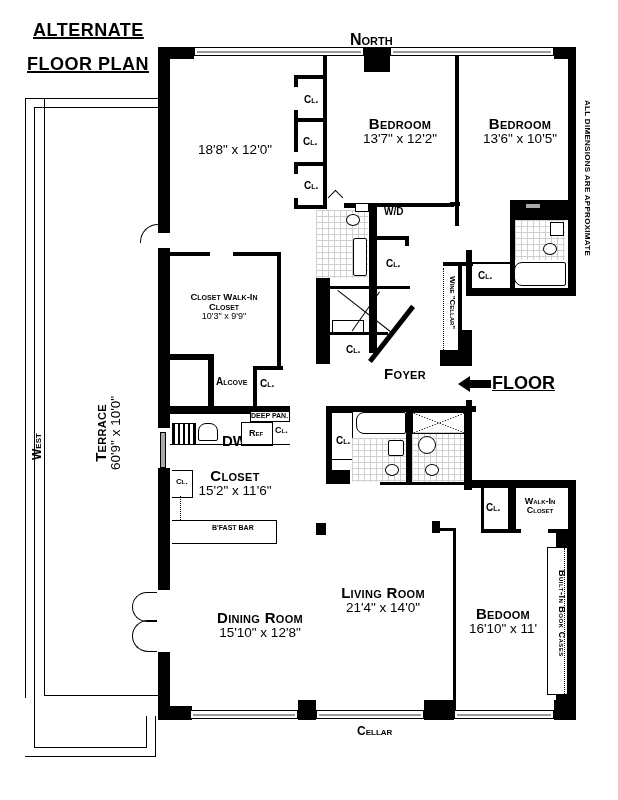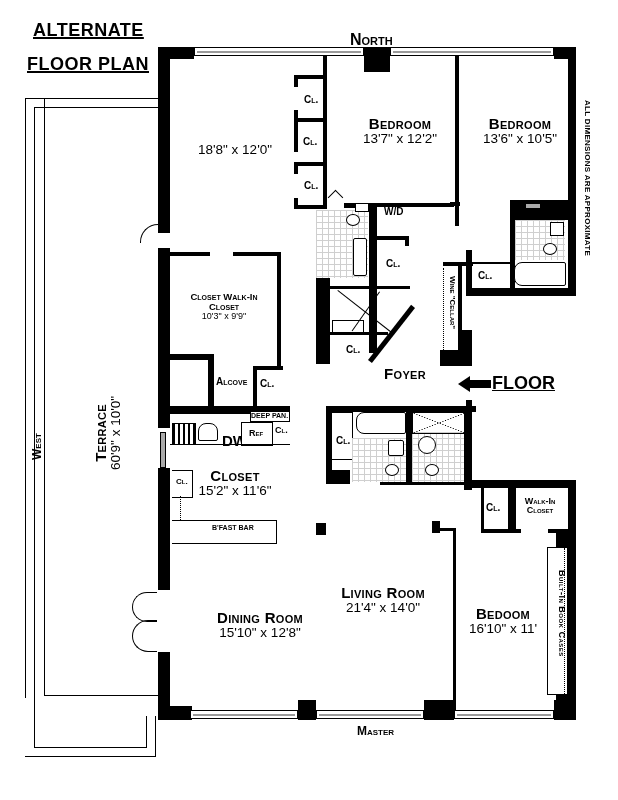--- a/index.html
+++ b/index.html
@@ -27,21 +27,21 @@
   .rot90 { transform-origin:left top; transform:rotate(90deg); white-space:nowrap; }
   .rotm90 { transform-origin:left top; transform:rotate(-90deg); white-space:nowrap; }
 </style>
 </head>
 <body>
 
 <div class="abs title" style="left:33px;top:20px;">ALTERNATE</div>
 <div class="abs title" style="left:27px;top:54px;">FLOOR PLAN</div>
 
 <div class="abs sc" style="left:350px;top:31px;font-size:16px;">North</div>
-<div class="abs sc" style="left:357px;top:724px;font-size:12px;">Master</div>
+<div class="abs sc" style="left:357px;top:724px;font-size:12px;">Cellar</div>
 <div class="abs sc rotm90" style="left:30px;top:460px;font-size:12px;">West</div>
 <div class="abs rot90" style="left:592px;top:100px;font-size:8px;font-weight:bold;letter-spacing:0.3px;">ALL DIMENSIONS ARE APPROXIMATE</div>
 
 <div class="abs" style="left:44px;top:98px;width:118px;height:598px;border:1px solid #000;border-right:none;box-sizing:border-box;"></div>
 <div class="abs" style="left:34px;top:98px;width:10px;height:0;"></div>
 <div class="abs" style="left:24px;top:98px;width:1px;height:0;"></div>
 <div class="abs" style="left:25px;top:98px;width:1px;height:600px;background:#000;"></div>
 <div class="abs" style="left:25px;top:98px;width:138px;height:1px;background:#000;"></div>
 <div class="abs" style="left:25px;top:756px;width:130px;height:1px;background:#000;"></div>
 <div class="abs" style="left:155px;top:716px;width:1px;height:41px;background:#000;"></div>

